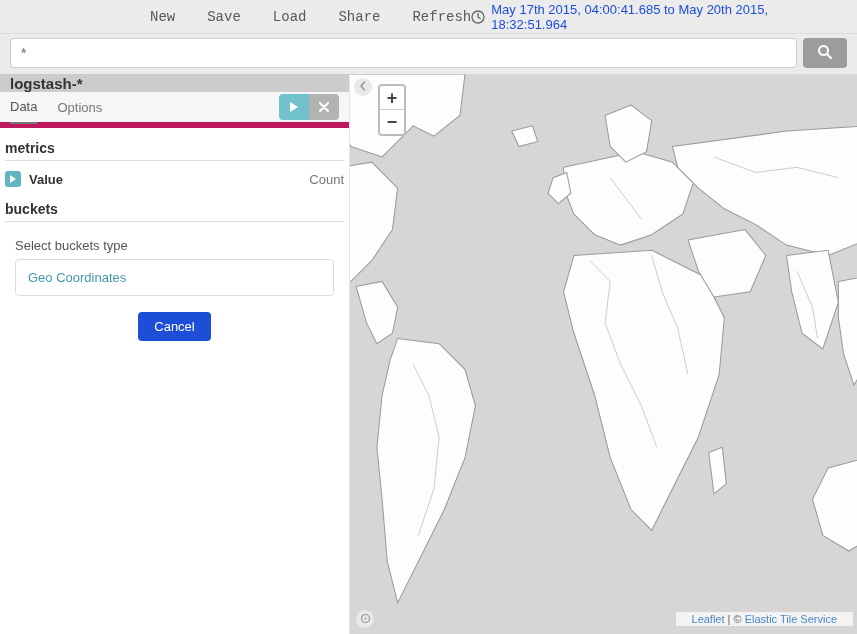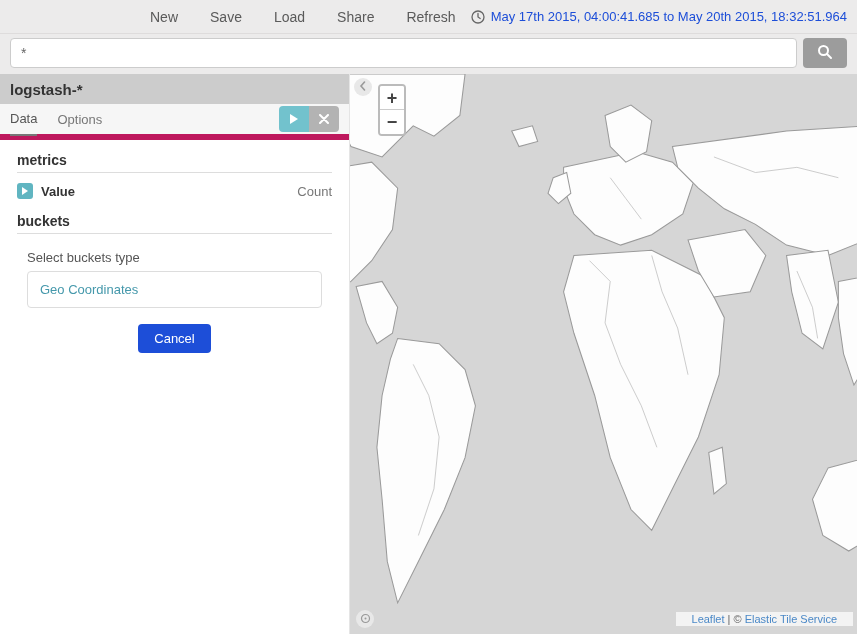--- a/index.html
+++ b/index.html
@@ -22,20 +22,21 @@
   }
   .nav-links {
     display: flex;
     gap: 32px;
     margin-left: 140px;
   }
   .nav-link {
     color: #5a5a5a;
     font-size: 14px;
     cursor: pointer;
+    font-family: Liberation Mono, monospace;
   }
   .timepicker {
     margin-left: auto;
     display: flex;
     align-items: center;
     gap: 6px;
     color: #1d4ed8;
     font-size: 13px;
   }
   .clock-icon {
@@ -80,21 +81,21 @@
   }
   .sidebar {
     width: 350px;
     background: #fff;
     border-right: 1px solid #e5e5e5;
     display: flex;
     flex-direction: column;
   }
   .index-header {
     background: #ccc;
-    height: 30px;
+    height: 18px;
     display: flex;
     align-items: center;
     padding: 0 10px;
     font-weight: 600;
     color: #333;
     font-size: 15px;
   }
   .tab-row {
     height: 36px;
     background: #f6f6f6;
@@ -128,21 +129,21 @@
     border: none;
     display: flex;
     align-items: center;
     justify-content: center;
     cursor: pointer;
     color: #fff;
   }
   .play-btn { background: #72c2cd; border-radius: 4px 0 0 4px; }
   .clear-btn { background: #b3b3b3; border-radius: 0 4px 4px 0; }
   .panel {
-    padding: 8px 17px;
+    padding: 8px 5px;
   }
   .section-header {
     font-weight: 700;
     color: #333;
     font-size: 14px;
     padding: 4px 0;
   }
   .section-divider {
     border-bottom: 1px solid #ddd;
     margin-bottom: 6px;

